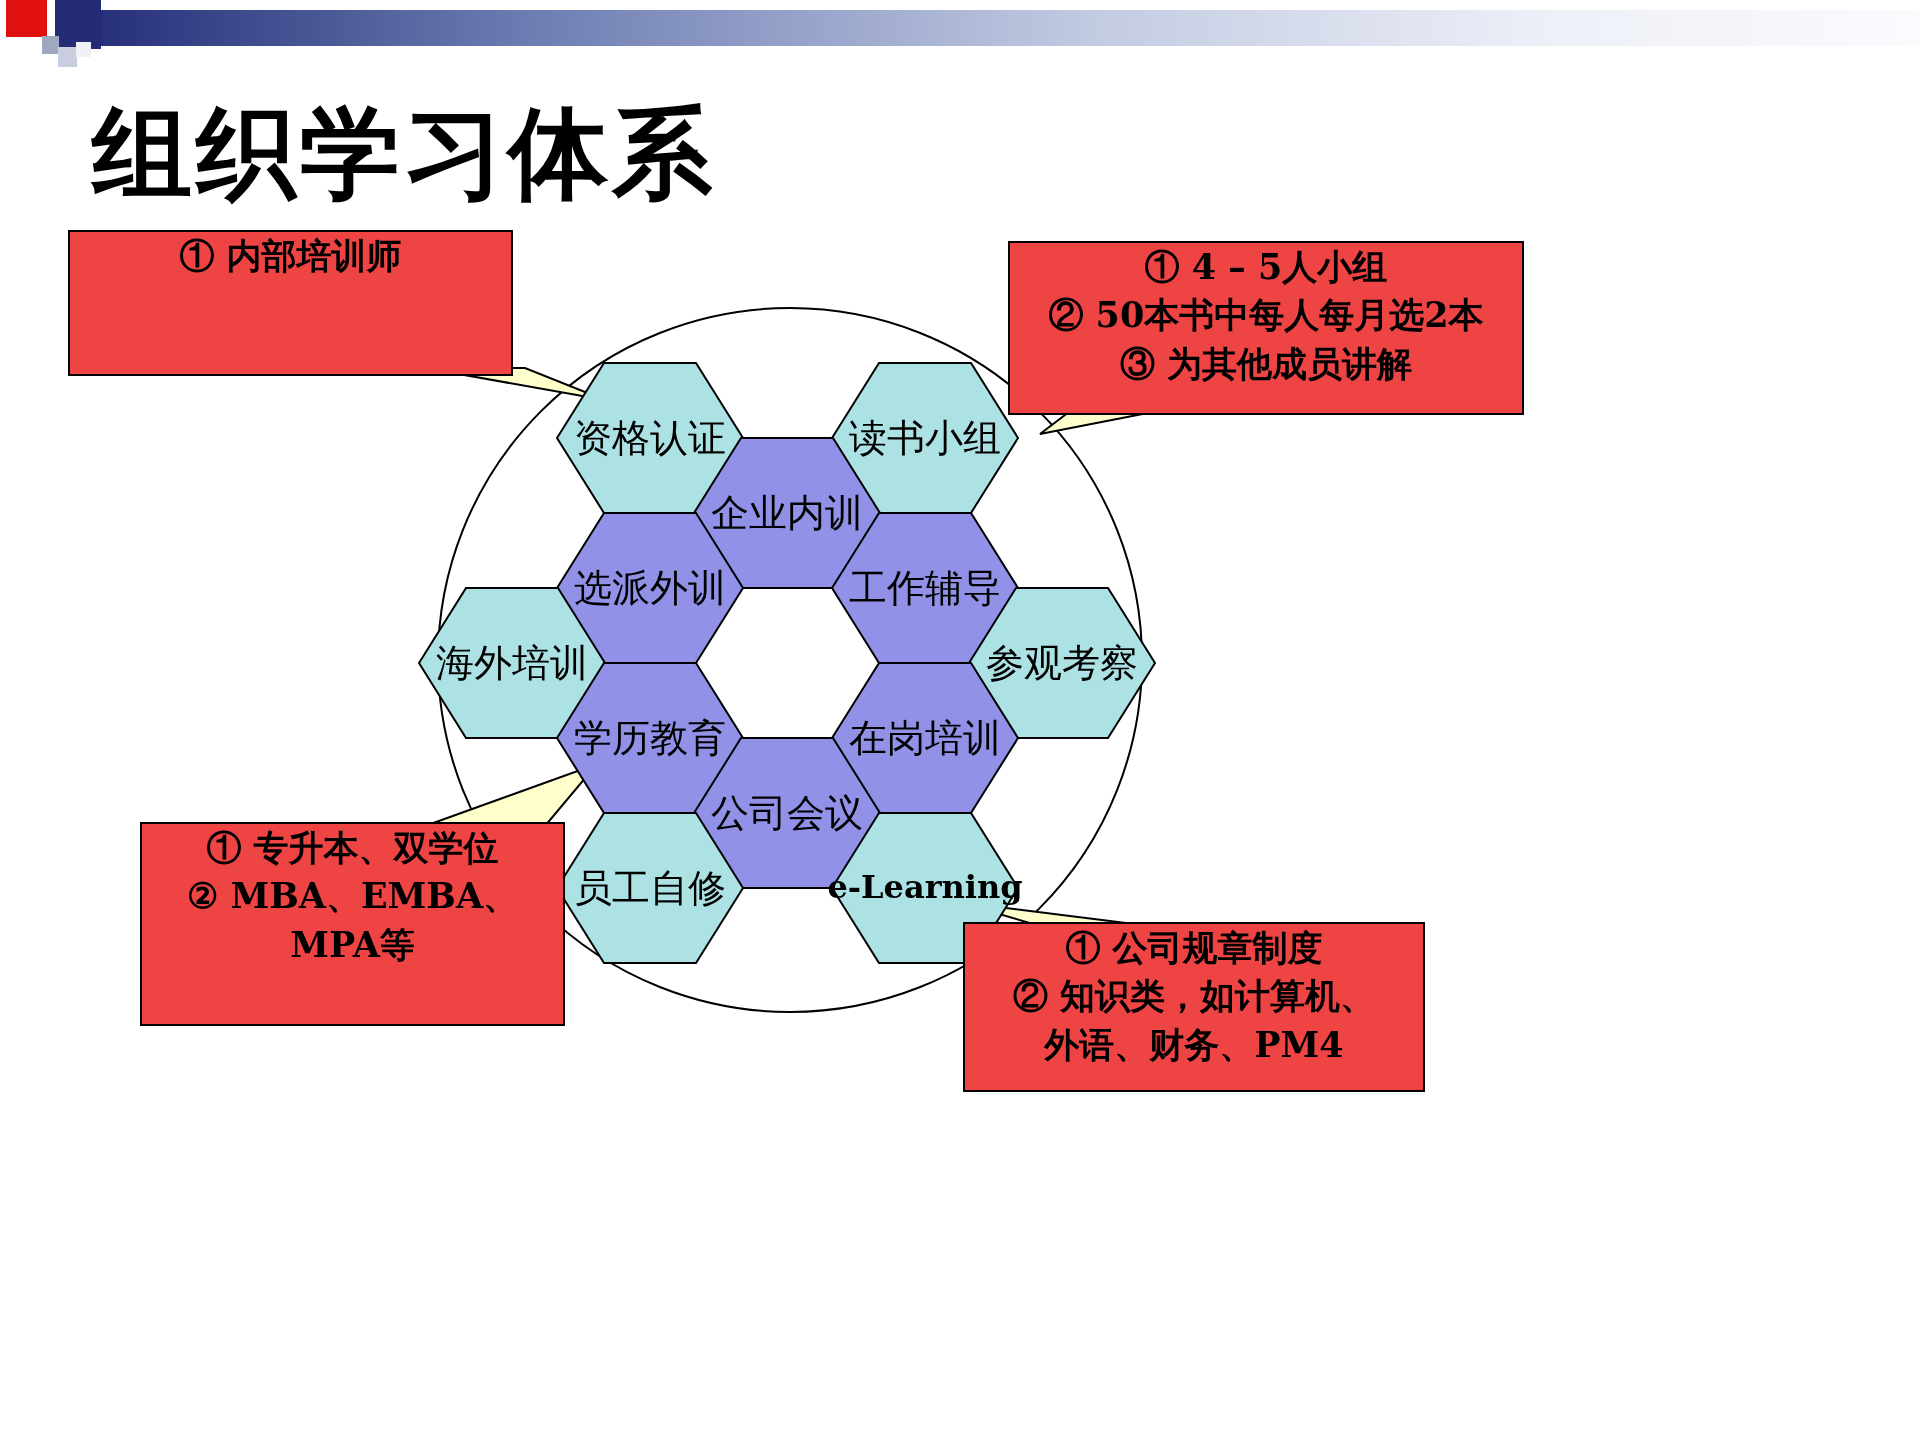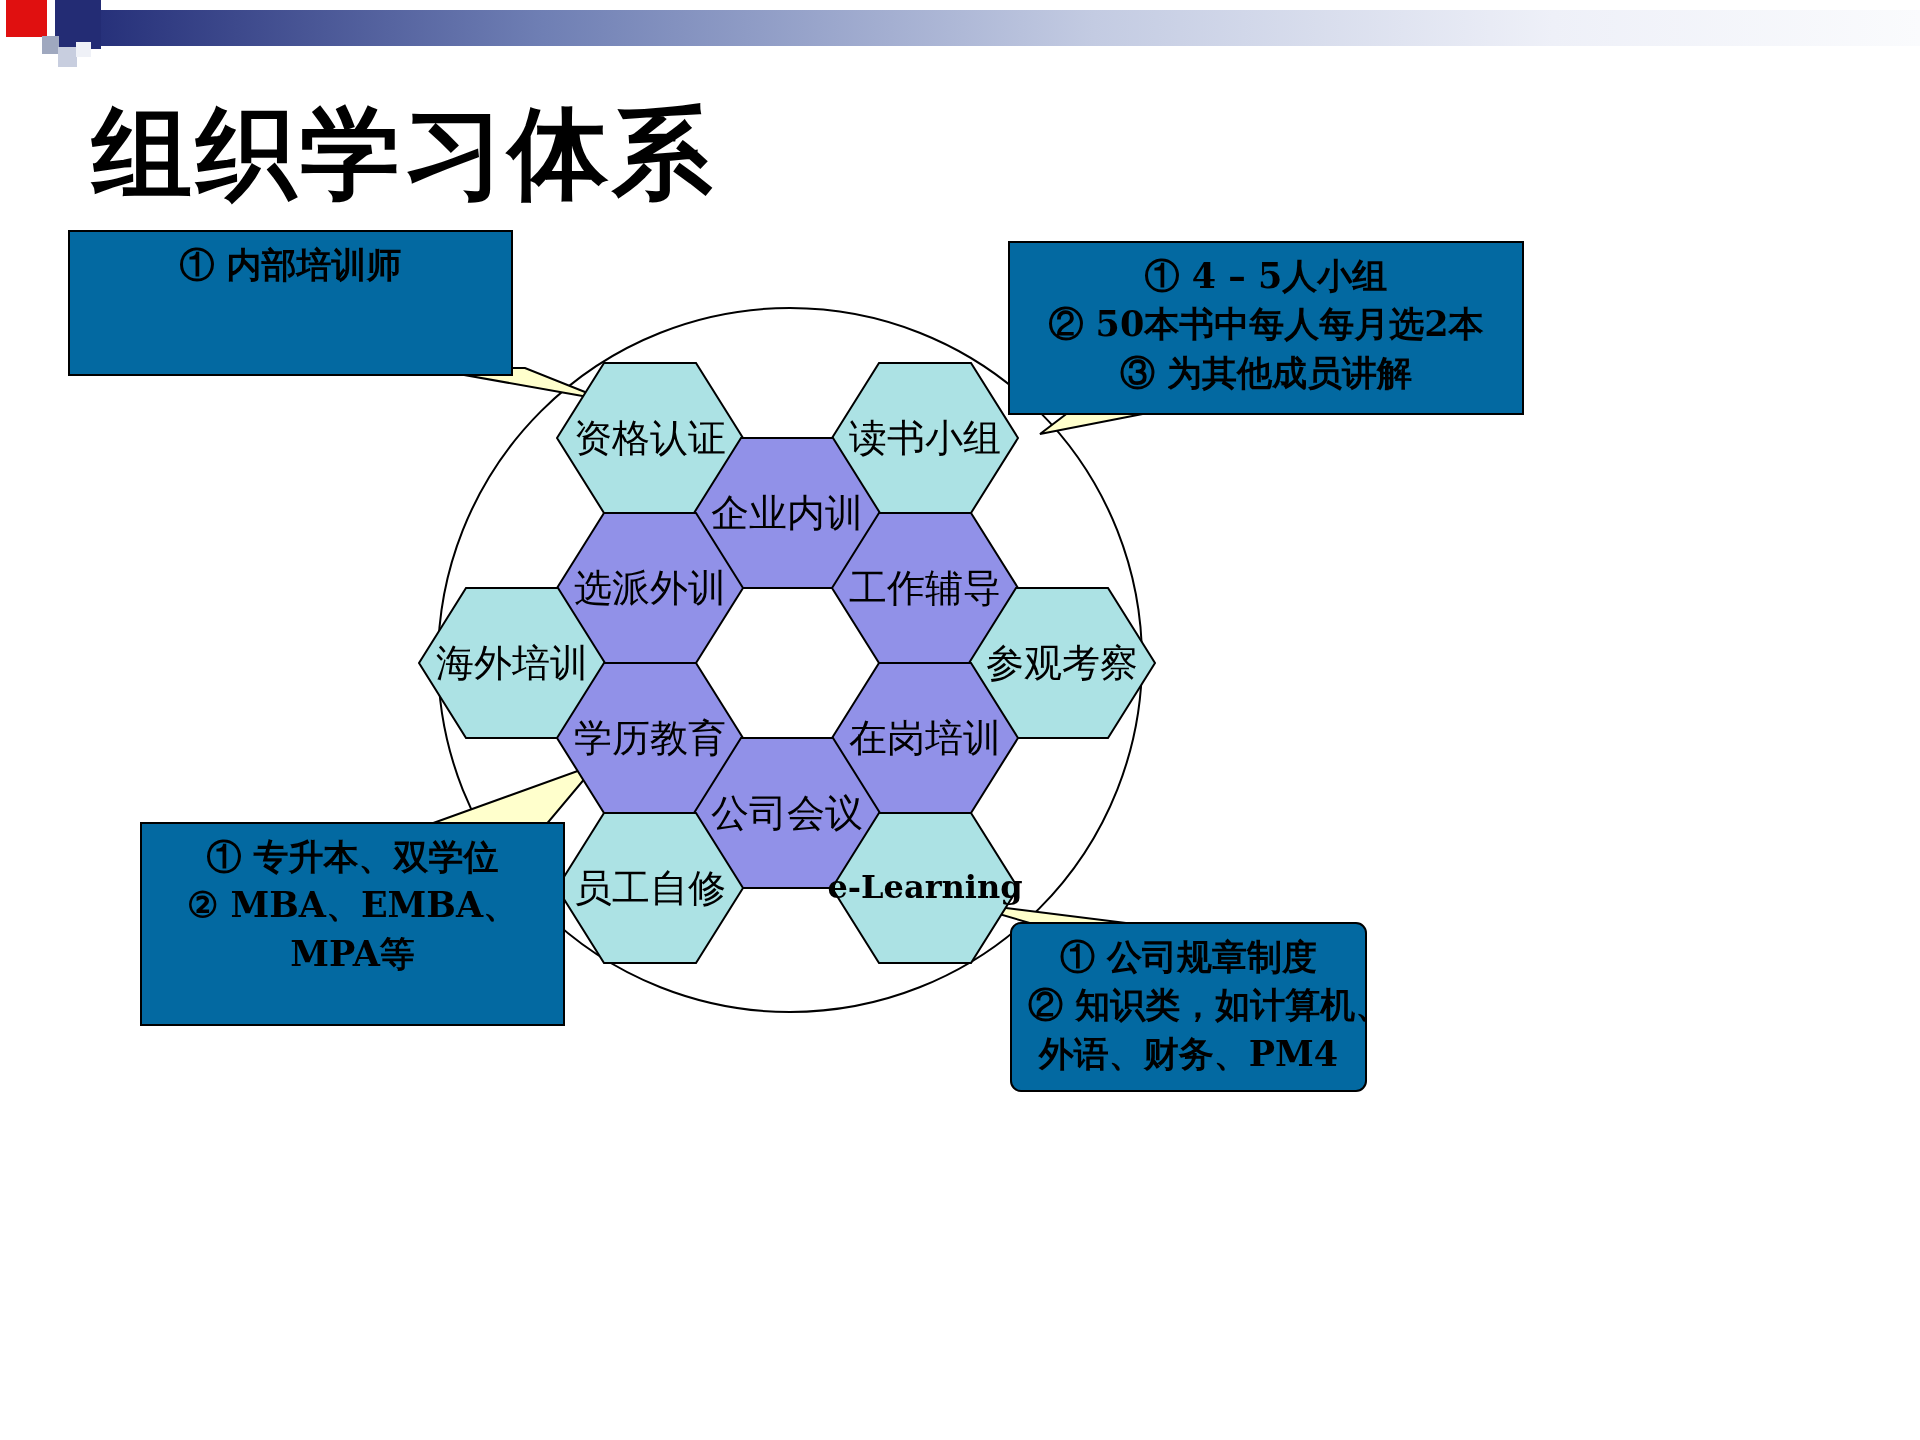--- a/index.html
+++ b/index.html
@@ -40,31 +40,31 @@
   }
   .hex-label {
     font-family:"DejaVu Serif", serif;
     font-size:38px; fill:#000;
   }
   .hex-label.latin { font-size:32px; font-weight:bold; }
 
   
   .callout {
     position:absolute; z-index:2;
-    background:#0369a1;
+    background:#ef4444;
     border:2px solid #000;
-    padding:9px 16px;
+    padding:0 16px;
     font-size:35px; font-weight:bold; color:#000;
     line-height:1.38;
     white-space:nowrap;
   }
   #callout-internal-trainers { left:68px;   top:230px; width:445px; height:146px; }
   #callout-reading-group     { left:1008px; top:241px; width:516px; height:174px; }
   #callout-degree-education  { left:140px;  top:822px; width:425px; height:204px; }
-  #callout-elearning-content { left:1010px; top:922px; width:357px; height:170px;border-radius:11px; }
+  #callout-elearning-content { left:963px; top:922px; width:462px; height:170px; }
 </style>
 </head>
 <body>
 
 <div id="slide">
 
   <div id="grad-bar" class="decor"></div>
   <div id="sq-red" class="decor"></div>
   <div id="sq-navy" class="decor"></div>
   <div id="sq-gray1" class="decor"></div>

